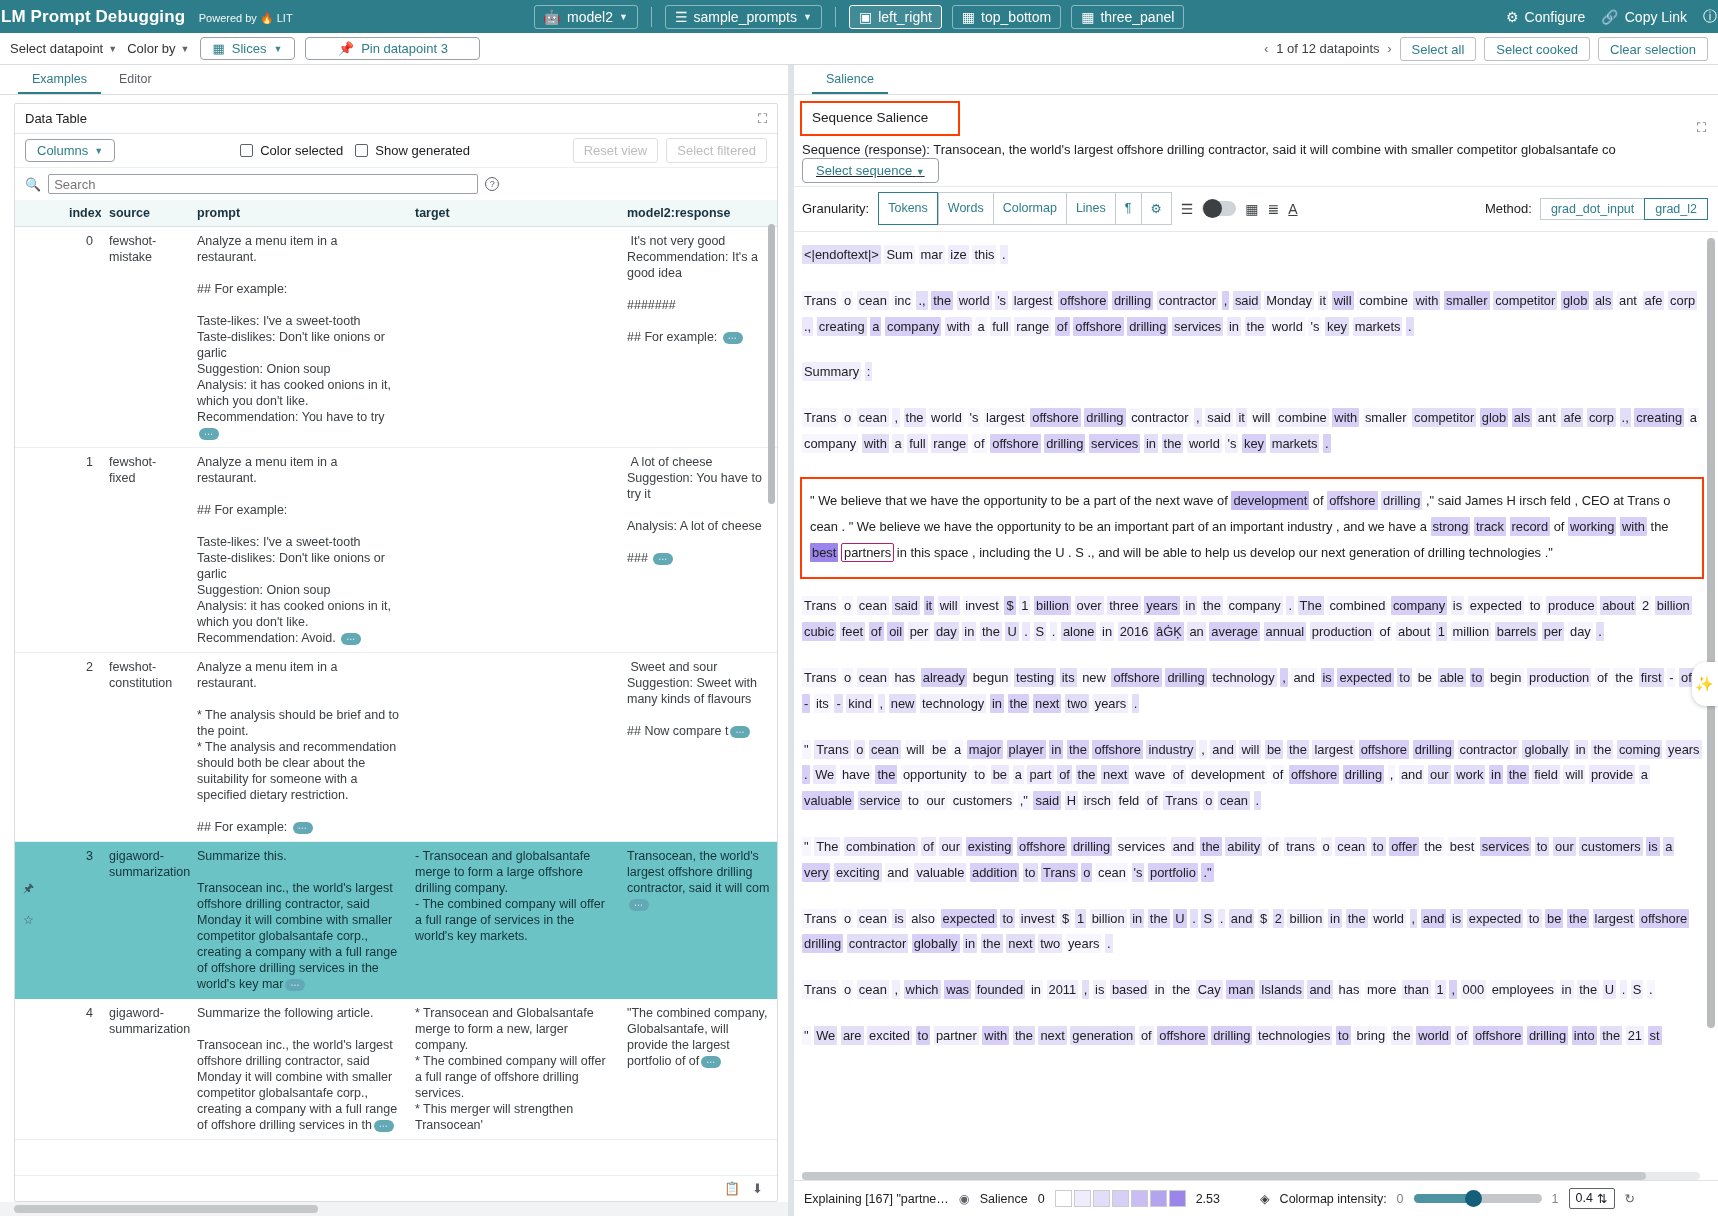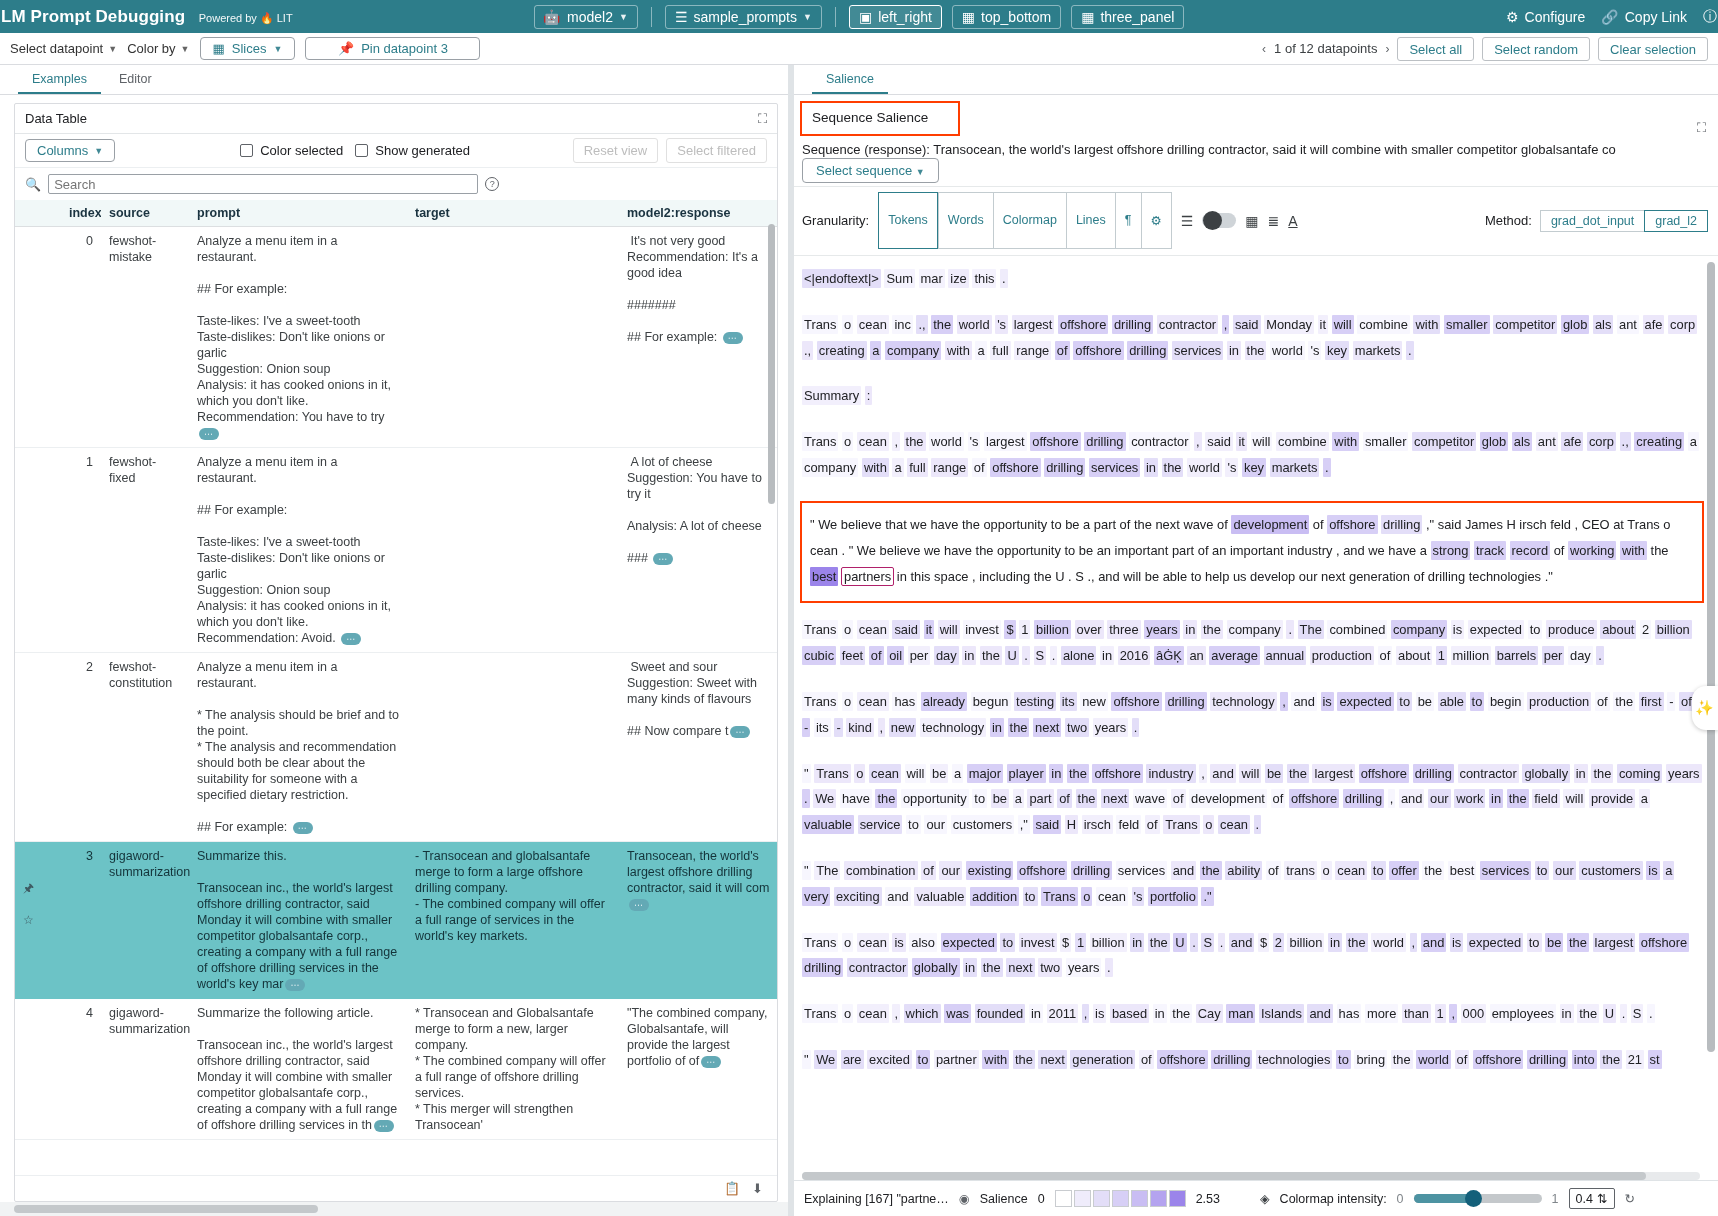--- a/index.html
+++ b/index.html
@@ -157,30 +157,30 @@
   .hscroll-thumb { width: 40%; height: 8px; background: #c4c8cb; border-radius: 4px; }
 
   
   .sal-head-wrap { padding: 0; }
   .sal-title-box {
     border: 2.5px solid #ff3d00; display: inline-block; padding: 7px 10px 9px;
     font-size: 13.5px; color: #202124; margin: 6px 0 0 6px; min-width: 160px;
   }
   .sal-head-row { display: flex; align-items: flex-end; }
   .sal-seq { font-size: 13px; color: #202124; padding: 6px 10px 4px 8px; white-space: nowrap; overflow: hidden; }
-  .sal-ctrl-row { padding: 2px 8px 8px; }
+  .sal-ctrl-row { padding: 2px 8px 8px; text-decoration: underline; }
   .selseq-btn { border: 1px solid #9aa0a6; border-radius: 4px; background:#fff;
                 color: #2d7d8a; font-size: 13px; padding: 4px 13px; cursor: pointer; }
   .gran-row {
     display: flex; align-items: center; gap: 9px; padding: 5px 10px 6px 8px;
     border-top: 1px solid #e6e9ea; border-bottom: 1px solid #e6e9ea; font-size: 13px;
   }
   .seg { display: inline-flex; }
   .seg > span {
-    border: 1px solid #c3ccd0; border-right: none; padding: 20px 9px; font-size: 12.5px;
+    border: 1px solid #c3ccd0; border-right: none; padding: 8px 9px; font-size: 12.5px;
     color: #2d7d8a; background: #fff; cursor: pointer;
   }
   .seg > span:last-child { border-right: 1px solid #c3ccd0; }
   .seg > span.on { border: 1.5px solid #2d7d8a; color: #2d7d8a; background: #fff; }
   .ico-btn { color: #3c4043; cursor: pointer; display: inline-flex; align-items: center; font-size: 14px; }
   .toggle-sw { width: 34px; height: 15px; border-radius: 9px; background: #cfd4d8; position: relative; cursor: pointer; }
   .toggle-sw::after { content: ""; position: absolute; left: 1px; top: -2px; width: 19px; height: 19px;
                       border-radius: 50%; background: #3c4043; }
   .method-wrap { margin-left: auto; display: inline-flex; align-items: center; gap: 8px; font-size: 13px; }
   .method-wrap .seg > span { padding: 3px 10px; }
@@ -202,21 +202,21 @@
     flex: 0 0 36px; height: 36px; display: flex; align-items: center; gap: 10px;
     border-top: 1px solid #dfe3e6; padding: 0 10px 0 10px; font-size: 12.5px; color: #202124;
   }
   .legend-swatches { display: inline-flex; align-items: center; gap: 2px; }
   .sw { width: 17px; height: 17px; border: 1px solid #c9ccd0; display: inline-block; }
   .slider-track { width: 128px; height: 9px; background: #c4c8cb; border-radius: 5px; position: relative; }
   .slider-fill { position: absolute; left: 0; top: 0; height: 9px; width: 44%; background: #4d93a2; border-radius: 5px; }
   .slider-knob { position: absolute; left: 40%; top: -4px; width: 17px; height: 17px; border-radius: 50%;
                  background: #14607a; cursor: pointer; }
   .numfield { border: 1px solid #5f6368; border-radius: 2px; padding: 2px 4px; font-size: 12.5px;
-              display: inline-flex; align-items: center; gap: 4px; min-width: 46px; justify-content: center; }
+              display: inline-flex; gap: 4px; min-width: 46px; justify-content: center; }
   .sparkle {
     position: absolute; right: 0px; top: 430px; width: 26px; height: 44px;
     background: #fff; border-radius: 14px 0 0 14px; box-shadow: 0 1px 4px rgba(0,0,0,.22);
     display: flex; align-items: center; justify-content: center; color: #7c3aed; font-size: 15px; cursor: pointer;
   }
 </style>
 </head>
 <body>
 
 <div class="app">
@@ -290,21 +290,21 @@
       <span>Pin datapoint 3</span>
     </span>
 
     <div class="subbar-right">
       <span class="dpcount">
         <span class="arrowchar">‹</span>
         <span>1 of 12 datapoints</span>
         <span class="arrowchar">›</span>
       </span>
       <button class="actbtn">Select all</button>
-      <button class="actbtn">Select random</button>
+      <button class="actbtn">Select cooked</button>
       <button class="actbtn">Clear selection</button>
     </div>
   </div>
 
   <div class="main">
 
     <div class="pane-left">
       <div class="tabsrow">
         <div class="tab active">Examples</div>
         <div class="tab">Editor</div>

